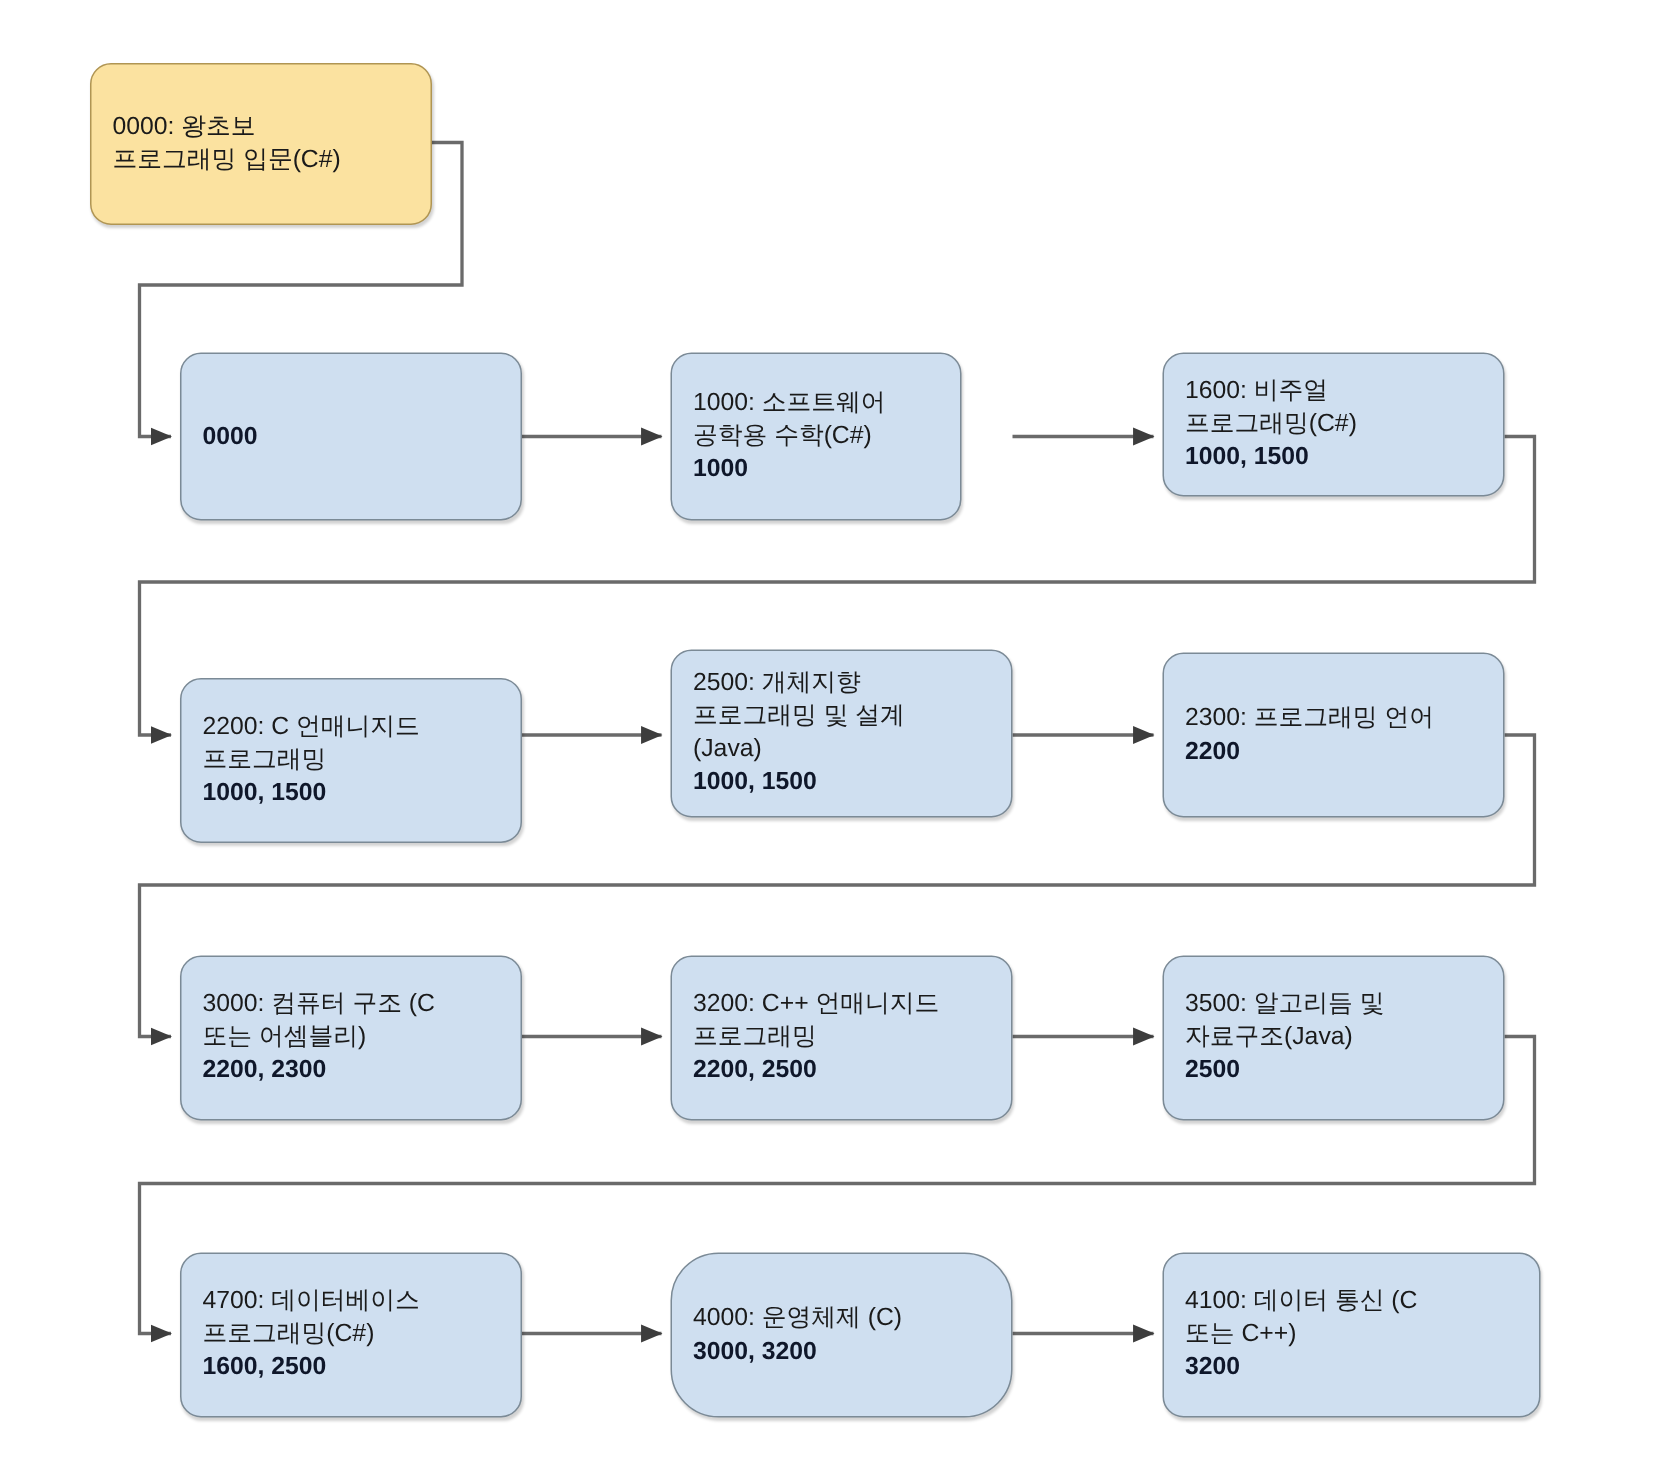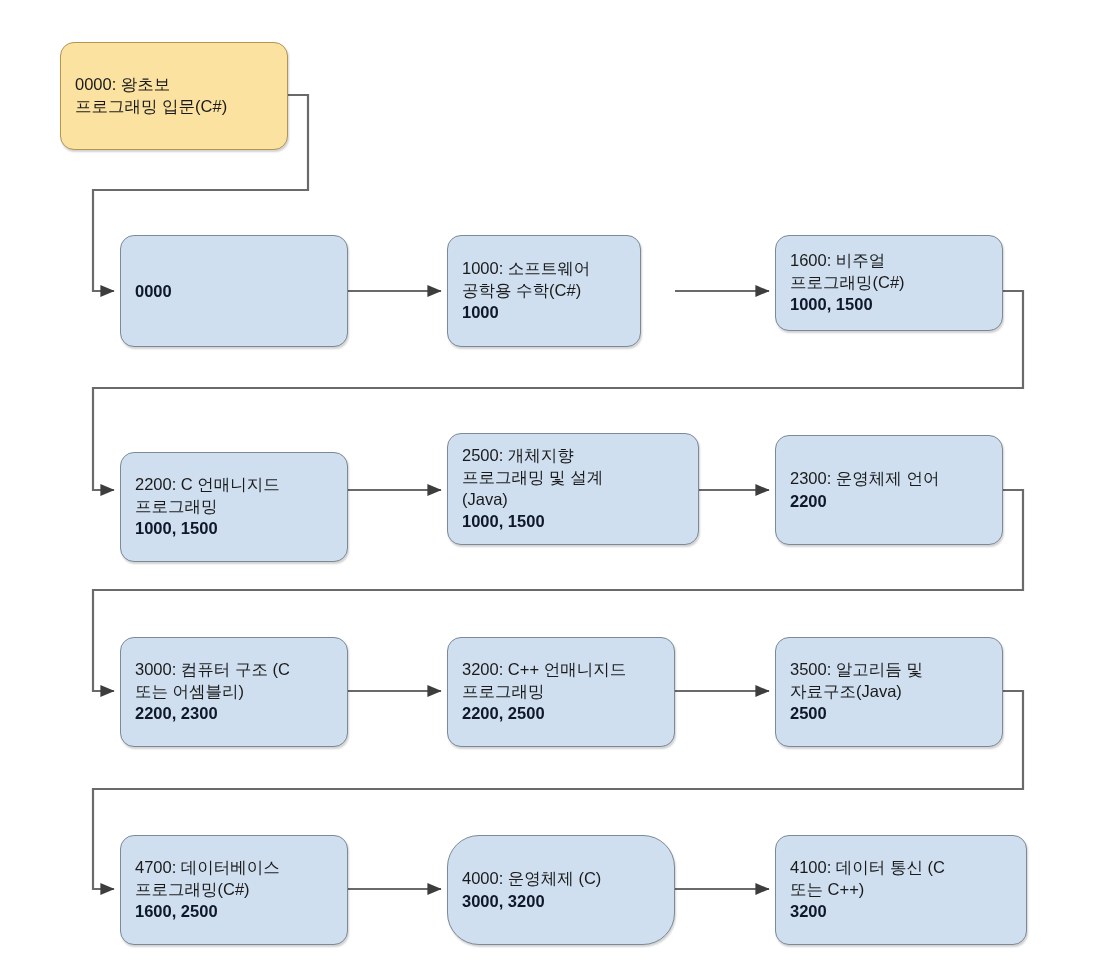--- a/index.html
+++ b/index.html
@@ -99,28 +99,28 @@
       <div class="node course" style="left: 775px; top: 235px; width: 228px; height: 96px;">
         <div class="title">1600: 비주얼
 프로그래밍(C#)</div>
         <div class="prereq">1000, 1500</div>
       </div>
       <div class="node course" style="left: 120px; top: 452px; width: 228px; height: 110px;">
         <div class="title">2200: C 언매니지드
 프로그래밍</div>
         <div class="prereq">1000, 1500</div>
       </div>
-      <div class="node course" style="left: 447px; top: 433px; width: 252px; height: 112px;">
+      <div class="node course" style="left: 447px; top: 433px; width: 228px; height: 112px;">
         <div class="title">2500: 개체지향
 프로그래밍 및 설계
 (Java)</div>
         <div class="prereq">1000, 1500</div>
       </div>
       <div class="node course" style="left: 775px; top: 435px; width: 228px; height: 110px;">
-        <div class="title">2300: 운영체제 언어</div>
+        <div class="title">2300: 프로그래밍 언어</div>
         <div class="prereq">2200</div>
       </div>
       <div class="node course" style="left: 120px; top: 637px; width: 228px; height: 110px;">
         <div class="title">3000: 컴퓨터 구조 (C
 또는 어셈블리)</div>
         <div class="prereq">2200, 2300</div>
       </div>
       <div class="node course" style="left: 447px; top: 637px; width: 228px; height: 110px;">
         <div class="title">3200: C++ 언매니지드
 프로그래밍</div>

